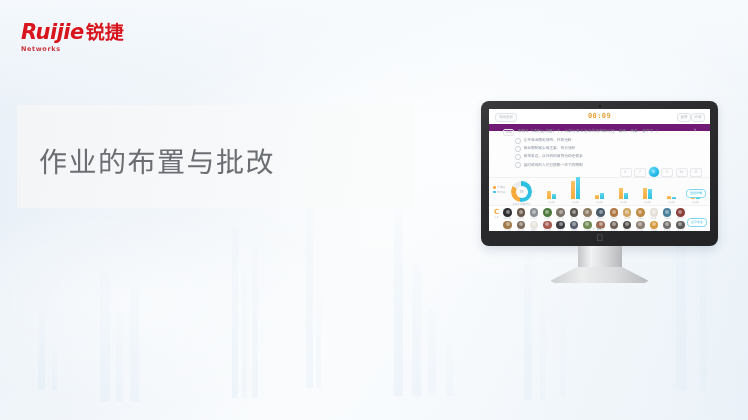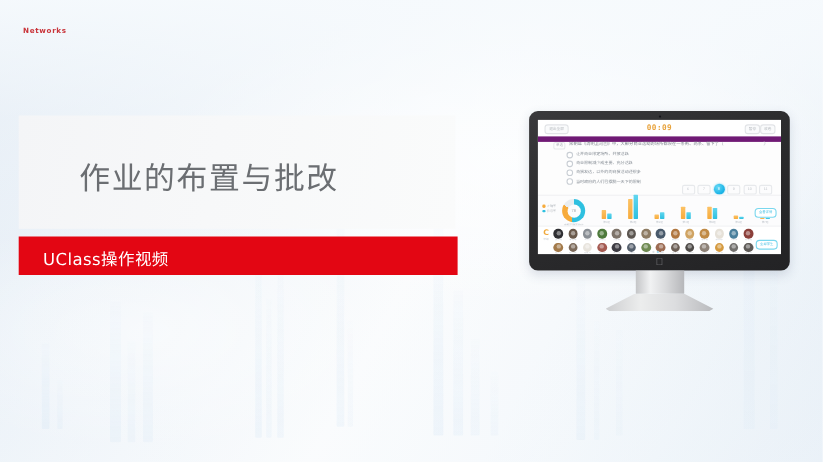--- a/index.html
+++ b/index.html
@@ -98,21 +98,20 @@
   }
   .title-text {
     position: absolute;
     left: 22px;
     top: 35px;
     font-size: 28px;
     color: #6b6e72;
     letter-spacing: 1.5px;
     font-family: "DejaVu Sans", sans-serif;
     white-space: nowrap;
-    margin-left: 33px;
   }
   .red-banner {
     position: absolute;
     left: 17px;
     top: 215px;
     width: 399px;
     height: 35px;
     background: #e30613;
   }
   .red-banner-text {
@@ -191,21 +190,21 @@
     background: linear-gradient(to right, #cdced0 0%, #eceded 32%, #dcdddf 64%, #b9babd 100%);
     clip-path: polygon(27% 0%, 73% 0%, 100% 86%, 96% 100%, 4% 100%, 0% 86%);
   }
 
   
   .scr-topbar {
     position: absolute;
     left: 0; top: 0;
     width: 100%;
     height: 15px;
-    border-bottom: 5px solid #701a75;
+    border-bottom: 7px solid #701a75;
     background: #ffffff;
   }
   .scr-chip {
     position: absolute;
     top: 4px;
     height: 7px;
     border: 1px solid #e2e4e7;
     border-radius: 3px;
     background: #fafbfc;
     color: #b9bdc2;
@@ -532,30 +531,30 @@
     <div class="bar" style="left:446px; bottom:24px; width:7px;  height:58px;  opacity:.18"></div>
     <div class="bar" style="left:524px; bottom:20px; width:8px;  height:146px; opacity:.24"></div>
     <div class="bar" style="left:540px; bottom:20px; width:5px;  height:108px; opacity:.16"></div>
     <div class="bar" style="left:560px; bottom:24px; width:6px;  height:96px;  opacity:.14"></div>
     <div class="bar" style="left:676px; bottom:30px; width:10px; height:290px; opacity:.16"></div>
     <div class="bar" style="left:700px; bottom:30px; width:7px;  height:210px; opacity:.12"></div>
   </div>
   <div class="bg-veil"></div>
 
   <div class="logo">
+    <div class="logo-wordmark">
+      <span>Ruijie</span><span class="logo-cn">锐捷</span>
+    </div>
     <div class="logo-sub">Networks</div>
   </div>
 
   <div class="title-card">
     <div class="title-text">作业的布置与批改</div>
   </div>
 
-  <div class="red-banner">
-    <div class="red-banner-text">UClass操作视频</div>
-  </div>
 
   <div class="monitor">
     <div class="monitor-bezel">
       <div class="monitor-cam"></div>
       <div class="monitor-logo"></div>
 
       <div class="screen">
 
         <div class="scr-topbar">
           <div class="scr-chip left">退出全屏</div>

